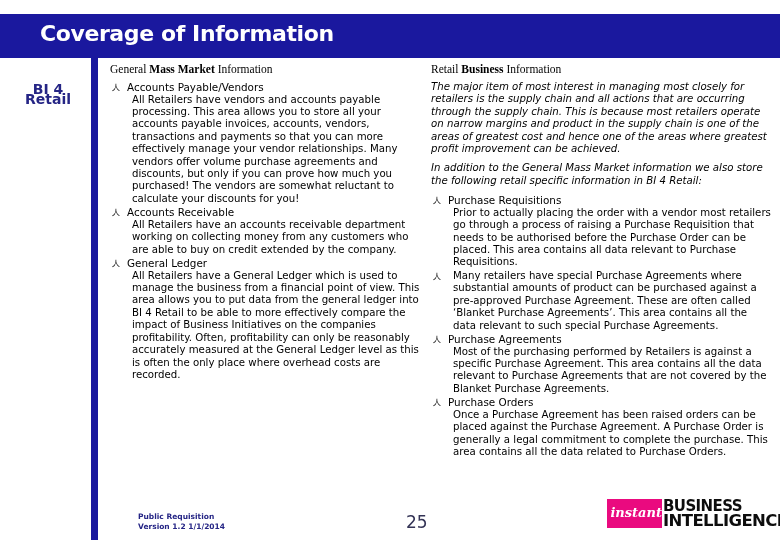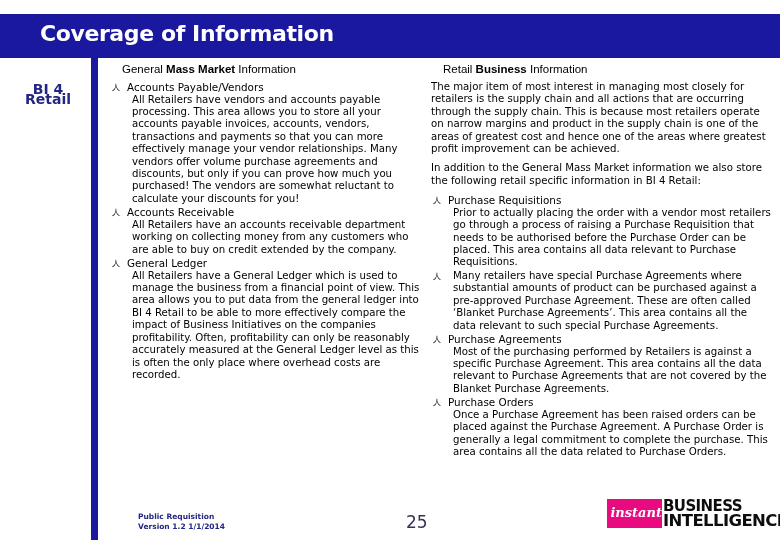--- a/index.html
+++ b/index.html
@@ -66,34 +66,35 @@
 
   
   .column {
     position: absolute;
     top: 62px;
   }
   #left-column  { left: 110px; width: 310px; }
   #right-column { left: 431px; width: 340px; }
 
   .col-heading {
-    font-family: Liberation Sans, sans-serif;
+    font-family: Liberation Serif, serif;
     font-size: 11.5px;
     color: #000000;
-    margin: 0 0 4px 12px;
+    margin: 0 0 4px 0;
     line-height: 15px;
   }
   .col-heading .emph { font-weight: bold; }
 
   .para {
     font-family: "DejaVu Sans", sans-serif;
     font-size: 10.2px;
     line-height: 12.4px;
     margin: 0 0 7px 0;
     color: #000000;
+    font-style: italic;
   }
 
   ul.bullets {
     list-style: none;
     margin: 0;
     padding: 0;
   }
   ul.bullets > li {
     position: relative;
     padding-left: 17px;

